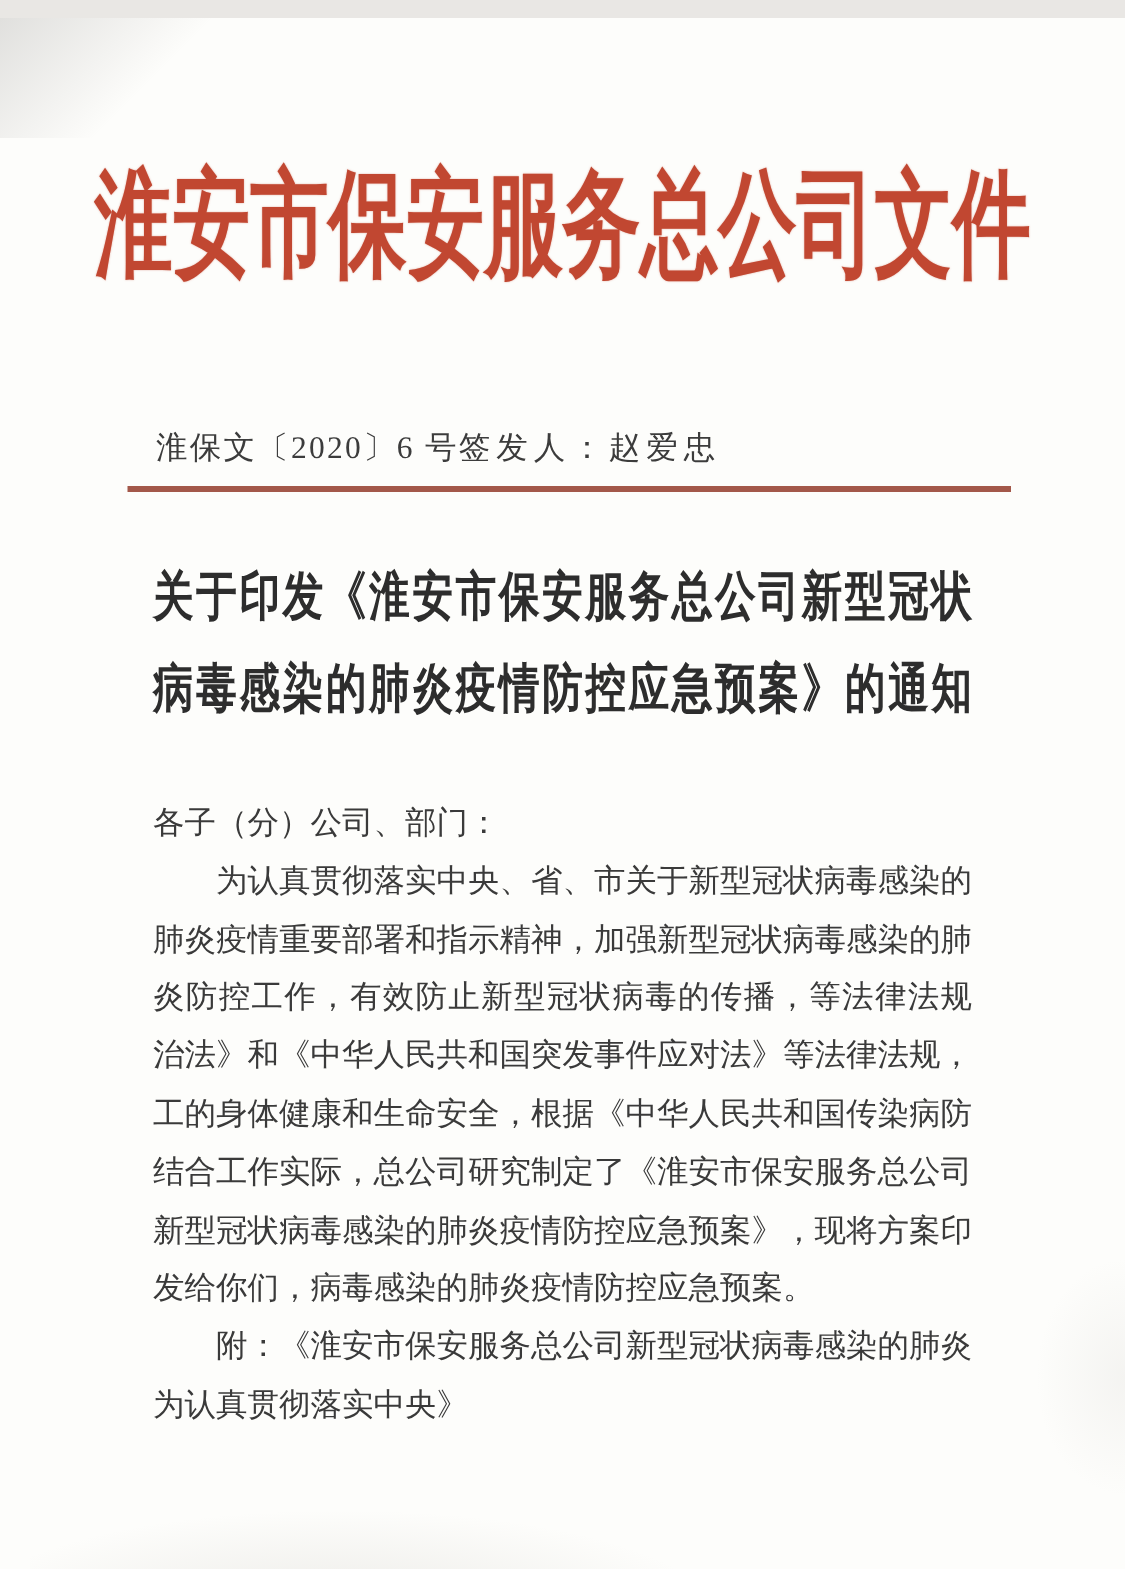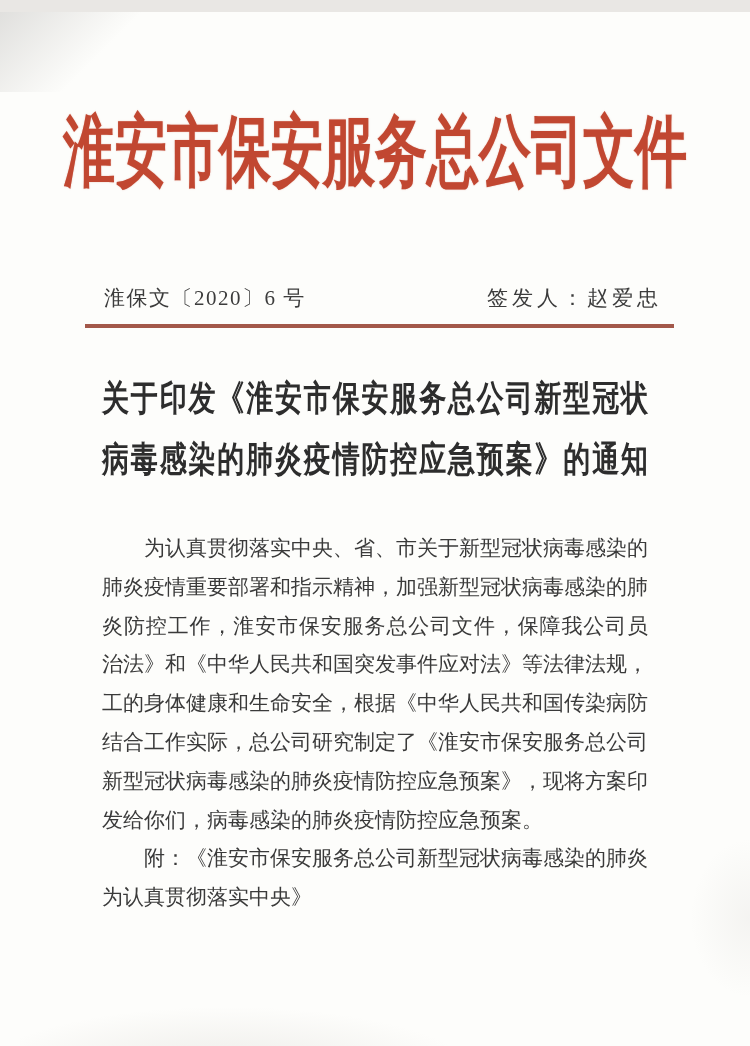--- a/index.html
+++ b/index.html
@@ -45,21 +45,21 @@
     transform: scaleY(1.5);
     transform-origin: top center;
     text-shadow: 0 0 1px rgba(193,71,49,0.5);
   }
 
   
   .ref-row {
     position: absolute;
     top: 272px; left: 104px; width: 558px;
     display: flex;
-    justify-content: space-between;
+    justify-content: flex-start;
     align-items: baseline;
     font-size: 21px;
     color: #3c3c3c;
   }
   .ref-no { letter-spacing: 1.5px; }
   .issuer { letter-spacing: 4px; }
 
   
   .red-rule {
     position: absolute;
@@ -121,23 +121,24 @@
   </div>
 
   <div class="red-rule"></div>
 
   <div class="doc-title">
     <div class="t-line">关于印发《淮安市保安服务总公司新型冠状</div>
     <div class="t-line">病毒感染的肺炎疫情防控应急预案》的通知</div>
   </div>
 
   <div class="body-block" id="body-lines">
+      <div class="b-line">各子（分）公司、部门：</div>
       <div class="b-line just ind">为认真贯彻落实中央、省、市关于新型冠状病毒感染的</div>
       <div class="b-line just">肺炎疫情重要部署和指示精神，加强新型冠状病毒感染的肺</div>
-      <div class="b-line just">炎防控工作，淮安市保安服务总公司文件，保障我公司员</div>
+      <div class="b-line just">炎防控工作，有效防止新型冠状病毒的传播，等法律法规</div>
       <div class="b-line just">治法》和《中华人民共和国突发事件应对法》等法律法规，</div>
       <div class="b-line just">工的身体健康和生命安全，根据《中华人民共和国传染病防</div>
       <div class="b-line just">结合工作实际，总公司研究制定了《淮安市保安服务总公司</div>
       <div class="b-line just">新型冠状病毒感染的肺炎疫情防控应急预案》，现将方案印</div>
       <div class="b-line">发给你们，病毒感染的肺炎疫情防控应急预案。</div>
       <div class="b-line just ind">附：《淮安市保安服务总公司新型冠状病毒感染的肺炎</div>
       <div class="b-line">为认真贯彻落实中央》</div>
     </div>
 
 </div>

